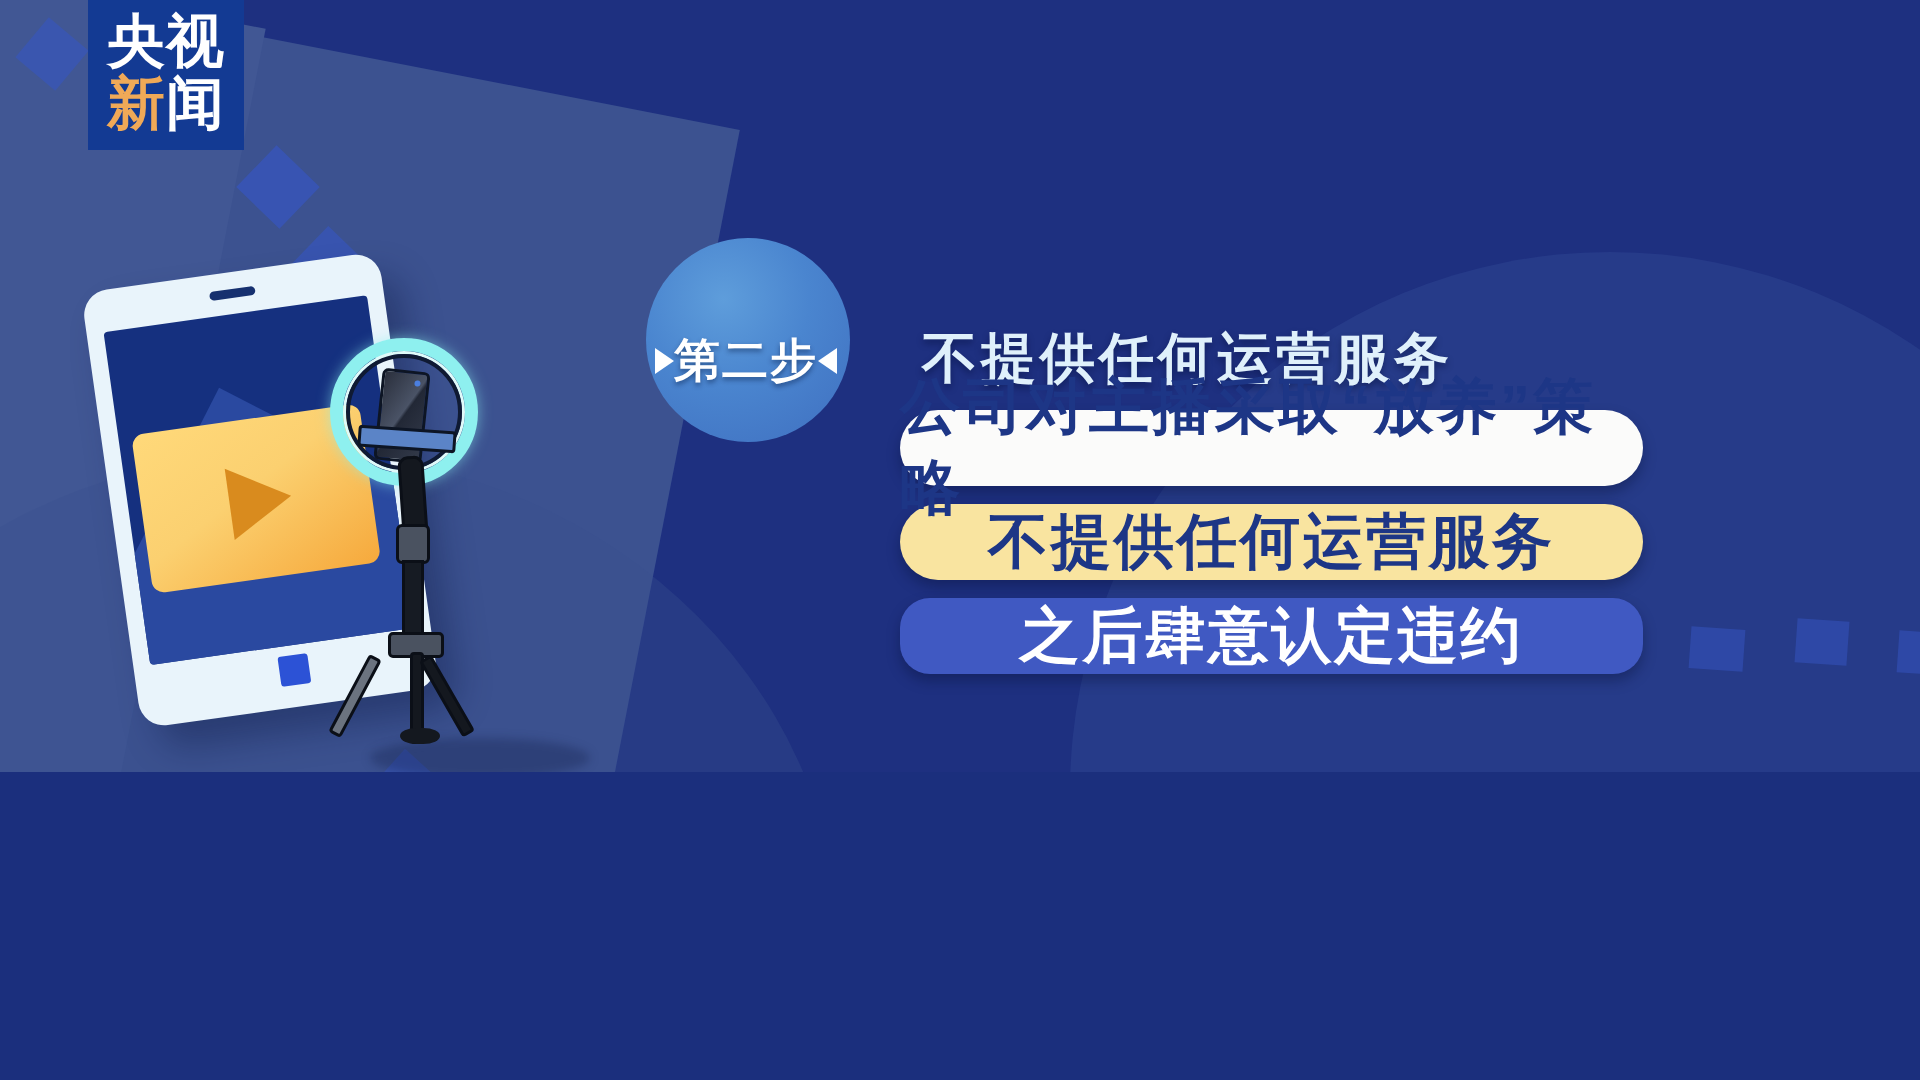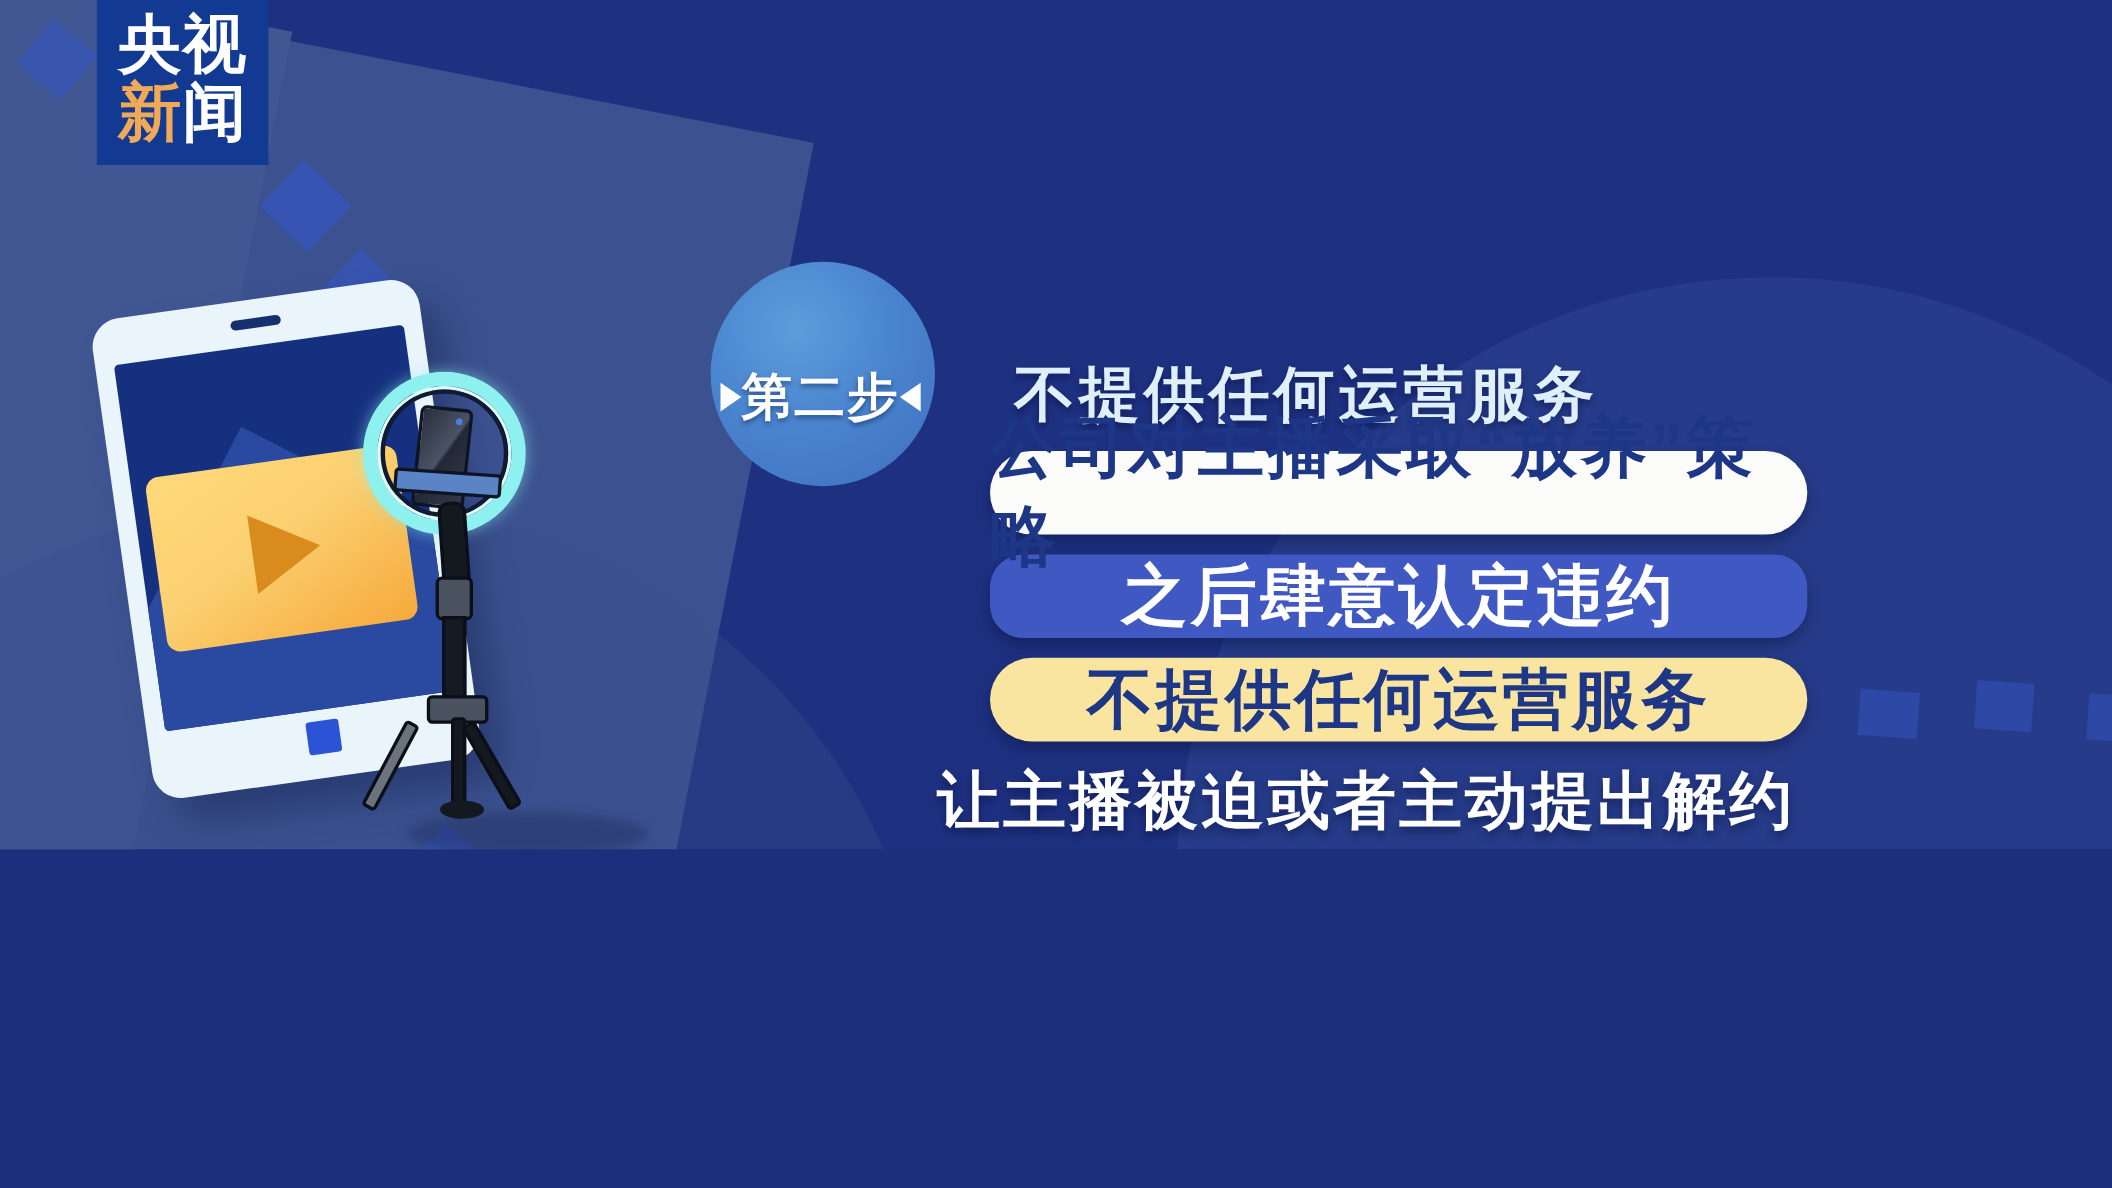--- a/index.html
+++ b/index.html
@@ -256,18 +256,17 @@
   <div class="step-circle"></div>
   <div class="step-label">
     <span class="tri left"></span>
     <span>第二步</span>
     <span class="tri right"></span>
   </div>
 
   <div class="text-block">
     <div class="line-plain l1">不提供任何运营服务</div>
     <div class="pill white">公司对主播采取“放养”策略</div>
+    <div class="pill yellow">不提供任何运营服务</div>
     <div class="pill blue">之后肆意认定违约</div>
-    <div class="pill yellow">不提供任何运营服务</div>
-    <div class="line-final">让主播被迫或者主动提出解约</div>
   </div>
 
 </div>
 
 </body></html>

